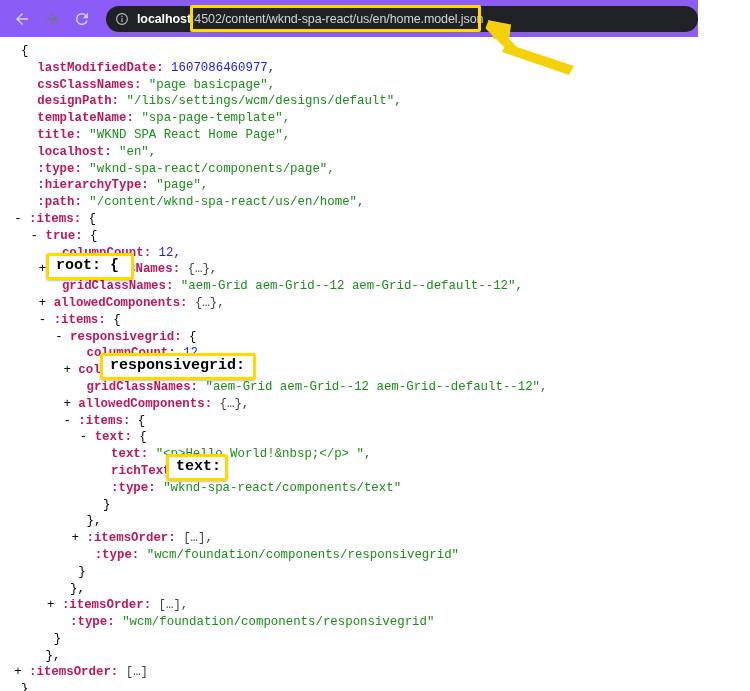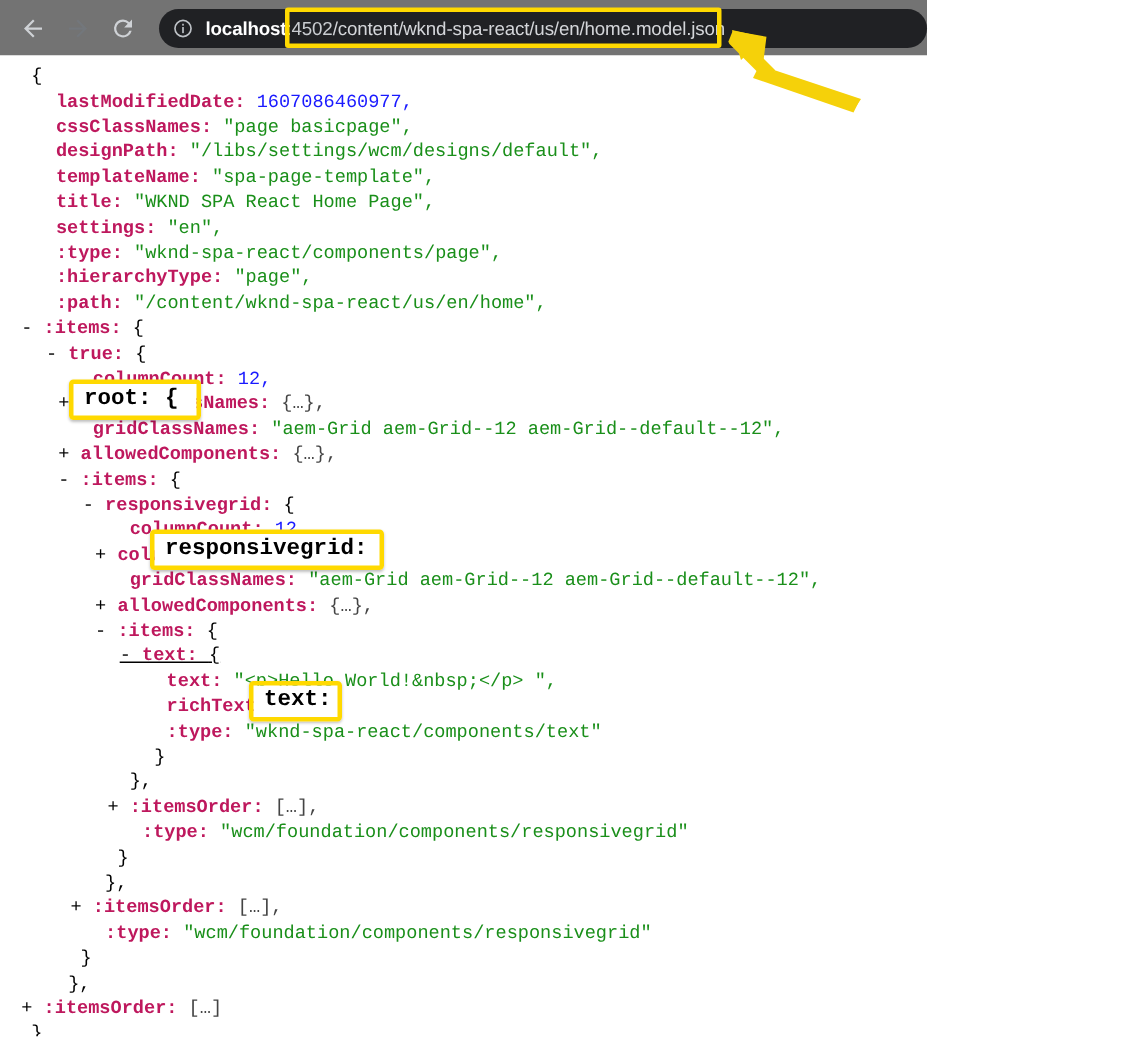--- a/index.html
+++ b/index.html
@@ -7,23 +7,23 @@
     margin: 0; padding: 0;
     width: 750px; height: 691px;
     background: #ffffff;
     font-family: "Liberation Sans", sans-serif;
     overflow: hidden;
   }
 
   
   #browser-bar {
     position: relative;
-    width: 618px;
+    width: 698px;
     height: 37px;
-    background: #737373;
+    background: #8b5cf6;
     display: flex;
     align-items: center;
     padding: 0 0 0 8px;
   }
   .nav-btn {
     width: 28px; height: 28px;
     display: flex; align-items: center; justify-content: center;
     border-radius: 50%;
     flex: 0 0 auto;
     margin-right: 2px;
@@ -176,38 +176,38 @@
 </div>
 
 <div id="json-viewer">
   <div id="json-lines">
       <div class="jrow"><span style="padding-left: 0px;"><span>  </span><span class="punc">{</span></span></div>
       <div class="jrow"><span style="padding-left: 16.4px;"><span>  </span><span class="key">lastModifiedDate: </span><span class="num">1607086460977,</span></span></div>
       <div class="jrow"><span style="padding-left: 16.4px;"><span>  </span><span class="key">cssClassNames: </span><span class="str">"page basicpage",</span></span></div>
       <div class="jrow"><span style="padding-left: 16.4px;"><span>  </span><span class="key">designPath: </span><span class="str">"/libs/settings/wcm/designs/default",</span></span></div>
       <div class="jrow"><span style="padding-left: 16.4px;"><span>  </span><span class="key">templateName: </span><span class="str">"spa-page-template",</span></span></div>
       <div class="jrow"><span style="padding-left: 16.4px;"><span>  </span><span class="key">title: </span><span class="str">"WKND SPA React Home Page",</span></span></div>
-      <div class="jrow"><span style="padding-left: 16.4px;"><span>  </span><span class="key">settings: </span><span class="str">"en",</span></span></div>
+      <div class="jrow"><span style="padding-left: 16.4px;"><span>  </span><span class="key">localhost: </span><span class="str">"en",</span></span></div>
       <div class="jrow"><span style="padding-left: 16.4px;"><span>  </span><span class="key">:type: </span><span class="str">"wknd-spa-react/components/page",</span></span></div>
       <div class="jrow"><span style="padding-left: 16.4px;"><span>  </span><span class="key">:hierarchyType: </span><span class="str">"page",</span></span></div>
       <div class="jrow"><span style="padding-left: 16.4px; text-align: center;"><span>  </span><span class="key">:path: </span><span class="str">"/content/wknd-spa-react/us/en/home",</span></span></div>
       <div class="jrow"><span style="padding-left: 8.2px;"><span class="tog">- </span><span class="key">:items: </span><span class="punc">{</span></span></div>
       <div class="jrow"><span style="padding-left: 24.6px;"><span class="tog">- </span><span class="key">true: </span><span class="punc">{</span></span></div>
       <div class="jrow"><span style="padding-left: 41px;"><span>  </span><span class="key">columnCount: </span><span class="num">12,</span></span></div>
       <div class="jrow"><span style="padding-left: 32.8px;"><span class="tog">+ </span><span class="key">columnClassNames: </span><span class="ellip">{…},</span></span></div>
       <div class="jrow"><span style="padding-left: 41px;"><span>  </span><span class="key">gridClassNames: </span><span class="str">"aem-Grid aem-Grid--12 aem-Grid--default--12",</span></span></div>
       <div class="jrow"><span style="padding-left: 32.8px;"><span class="tog">+ </span><span class="key">allowedComponents: </span><span class="ellip">{…},</span></span></div>
       <div class="jrow"><span style="padding-left: 32.8px;"><span class="tog">- </span><span class="key">:items: </span><span class="punc">{</span></span></div>
       <div class="jrow"><span style="padding-left: 49.2px;"><span class="tog">- </span><span class="key">responsivegrid: </span><span class="punc">{</span></span></div>
       <div class="jrow"><span style="padding-left: 65.6px;"><span>  </span><span class="key">columnCount: </span><span class="num">12,</span></span></div>
       <div class="jrow"><span style="padding-left: 57.4px;"><span class="tog">+ </span><span class="key">columnClassNames: </span><span class="ellip">{…},</span></span></div>
       <div class="jrow"><span style="padding-left: 65.6px;"><span>  </span><span class="key">gridClassNames: </span><span class="str">"aem-Grid aem-Grid--12 aem-Grid--default--12",</span></span></div>
       <div class="jrow"><span style="padding-left: 57.4px;"><span class="tog">+ </span><span class="key">allowedComponents: </span><span class="ellip">{…},</span></span></div>
       <div class="jrow"><span style="padding-left: 57.4px;"><span class="tog">- </span><span class="key">:items: </span><span class="punc">{</span></span></div>
-      <div class="jrow"><span style="padding-left: 73.8px; text-decoration: underline;"><span class="tog">- </span><span class="key">text: </span><span class="punc">{</span></span></div>
+      <div class="jrow"><span style="padding-left: 73.8px;"><span class="tog">- </span><span class="key">text: </span><span class="punc">{</span></span></div>
       <div class="jrow"><span style="padding-left: 90.2px;"><span>  </span><span class="key">text: </span><span class="str">"&lt;p&gt;Hello World!&amp;nbsp;&lt;/p&gt; ",</span></span></div>
       <div class="jrow"><span style="padding-left: 90.2px;"><span>  </span><span class="key">richText: </span><span class="bool">true,</span></span></div>
       <div class="jrow"><span style="padding-left: 90.2px;"><span>  </span><span class="key">:type: </span><span class="str">"wknd-spa-react/components/text"</span></span></div>
       <div class="jrow"><span style="padding-left: 82px;"><span>  </span><span class="punc">}</span></span></div>
       <div class="jrow"><span style="padding-left: 65.6px;"><span>  </span><span class="punc">},</span></span></div>
       <div class="jrow"><span style="padding-left: 65.6px;"><span class="tog">+ </span><span class="key">:itemsOrder: </span><span class="ellip">[…],</span></span></div>
       <div class="jrow"><span style="padding-left: 73.8px;"><span>  </span><span class="key">:type: </span><span class="str">"wcm/foundation/components/responsivegrid"</span></span></div>
       <div class="jrow"><span style="padding-left: 57.4px;"><span>  </span><span class="punc">}</span></span></div>
       <div class="jrow"><span style="padding-left: 49.2px;"><span>  </span><span class="punc">},</span></span></div>
       <div class="jrow"><span style="padding-left: 41px;"><span class="tog">+ </span><span class="key">:itemsOrder: </span><span class="ellip">[…],</span></span></div>

